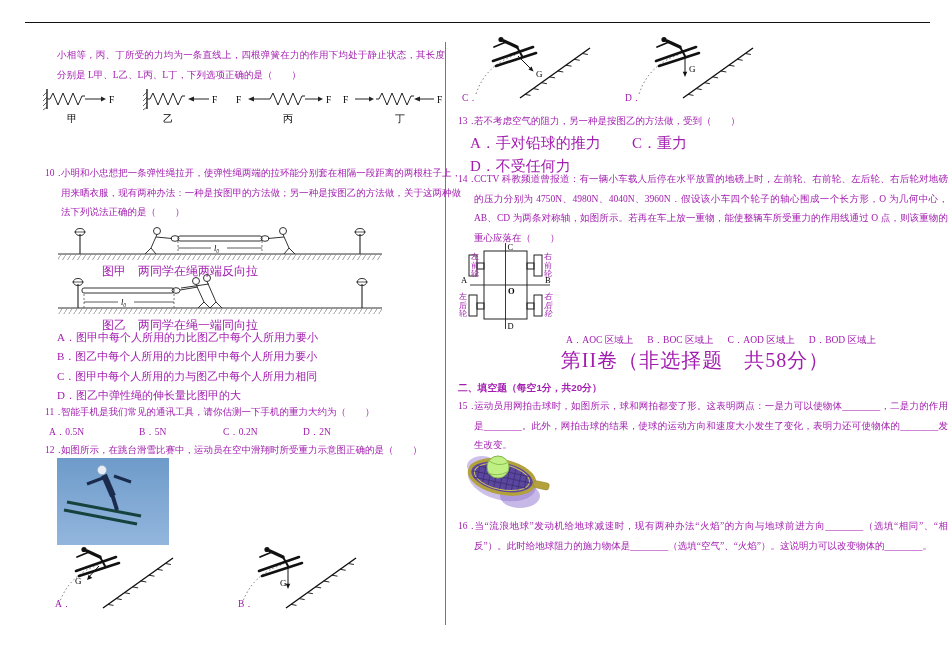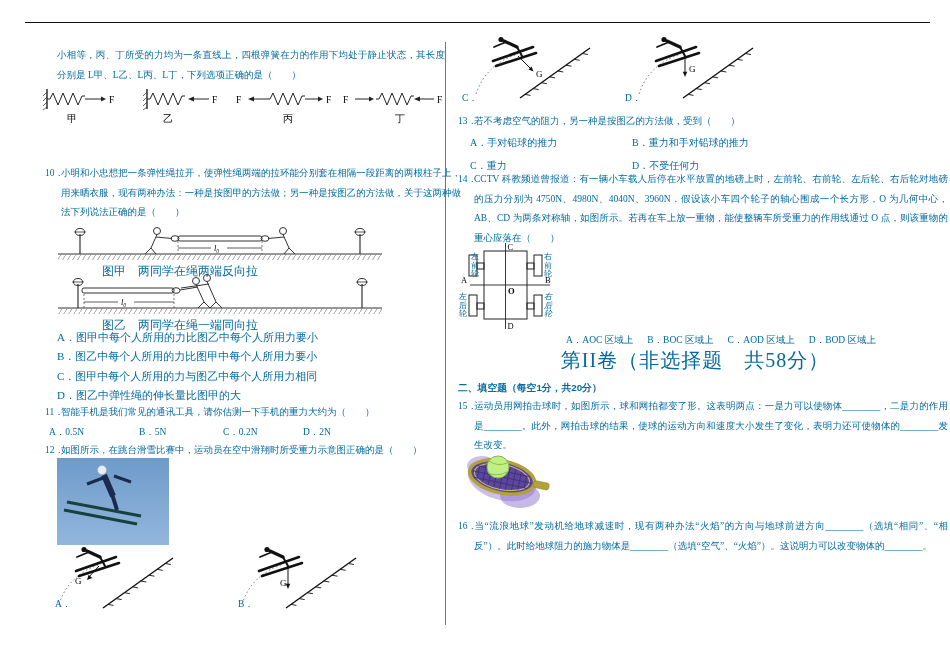--- a/index.html
+++ b/index.html
@@ -1,17 +1,17 @@
 <!DOCTYPE html>
 <html><head>
 <meta charset="utf-8">
 <style>
   html,body{margin:0;padding:0;background:#e8e8e8;}
   #page{position:relative;width:950px;height:672px;background:#ffffff;overflow:hidden;
-        font-family:"Liberation Serif","DejaVu Serif",serif;color:#0369a1;}
+        font-family:"Liberation Serif","DejaVu Serif",serif;color:#a21caf;}
   .abs{position:absolute;}
   .q{font-size:9.5px;line-height:19.5px;text-align:justify;}
   .hang{padding-left:16px;text-indent:-16px;}
   .qn{display:inline-block;width:16px;text-indent:0;}
   .optgrid2{display:grid;grid-template-columns:173px auto;font-size:9.5px;line-height:19px;}
   .optlist .o{font-size:11px;line-height:19.3px;display:block;}
   .optrow{display:flex;font-size:9.5px;line-height:16px;}
   .cap{font-size:12px;line-height:14px;padding-left:52px;}
   .fig-label{font-size:9.5px;}
   .toprule{border-top:1.6px solid #111;height:0;}
@@ -249,23 +249,22 @@
       <line x1="52" y1="20" x2="52" y2="36" stroke="#111" stroke-width="1"></line>
       <polygon points="52,41 49.8,35.8 54.2,35.8" fill="#111"></polygon>
       <text x="56" y="36" font-size="9">G</text>
     </svg>
     <span class="fig-label abs" style="left:2px;top:56px;">D．</span>
   </div>
 
   <div class="abs q hang" style="left:458px;top:112px;width:474px;">
     <span class="qn">13．</span><span>若不考虑空气的阻力，另一种是按图乙的方法做，受到（　　）</span>
   </div>
-  <div class="abs" style="left:470px;top:134px;width:460px;display:grid;grid-template-columns:162px auto;row-gap:5px;font-size:10px;line-height:18px;">
+  <div class="abs" style="left:470px;top:134px;width:460px;display:grid;grid-template-columns:162px auto;row-gap:5px;font-size:15px;line-height:18px;">
     <span>A．手对铅球的推力</span>
-    <span>B．重力和手对铅球的推力</span>
     <span>C．重力</span>
     <span>D．不受任何力</span>
   </div>
 
   <div class="abs q hang" style="left:458px;top:170px;width:474px;">
     <span class="qn">14．</span><span>CCTV 科教频道曾报道：有一辆小车载人后停在水平放置的地磅上时，左前轮、右前轮、左后轮、右后轮对地磅的压力分别为 4750N、4980N、4040N、3960N．假设该小车四个轮子的轴心围成一个长方形，O 为几何中心，AB、CD 为两条对称轴，如图所示。若再在车上放一重物，能使整辆车所受重力的作用线通过 O 点，则该重物的重心应落在（　　）</span>
   </div>
 
   <div class="abs" style="left:458px;top:242px;width:95px;height:88px;">
     <svg width="95" height="88" viewBox="0 0 95 88">

